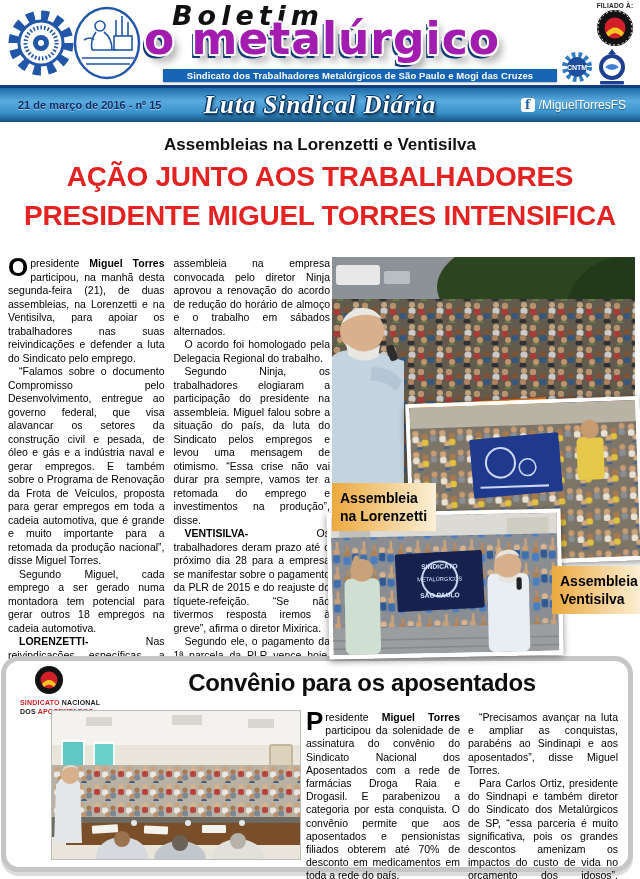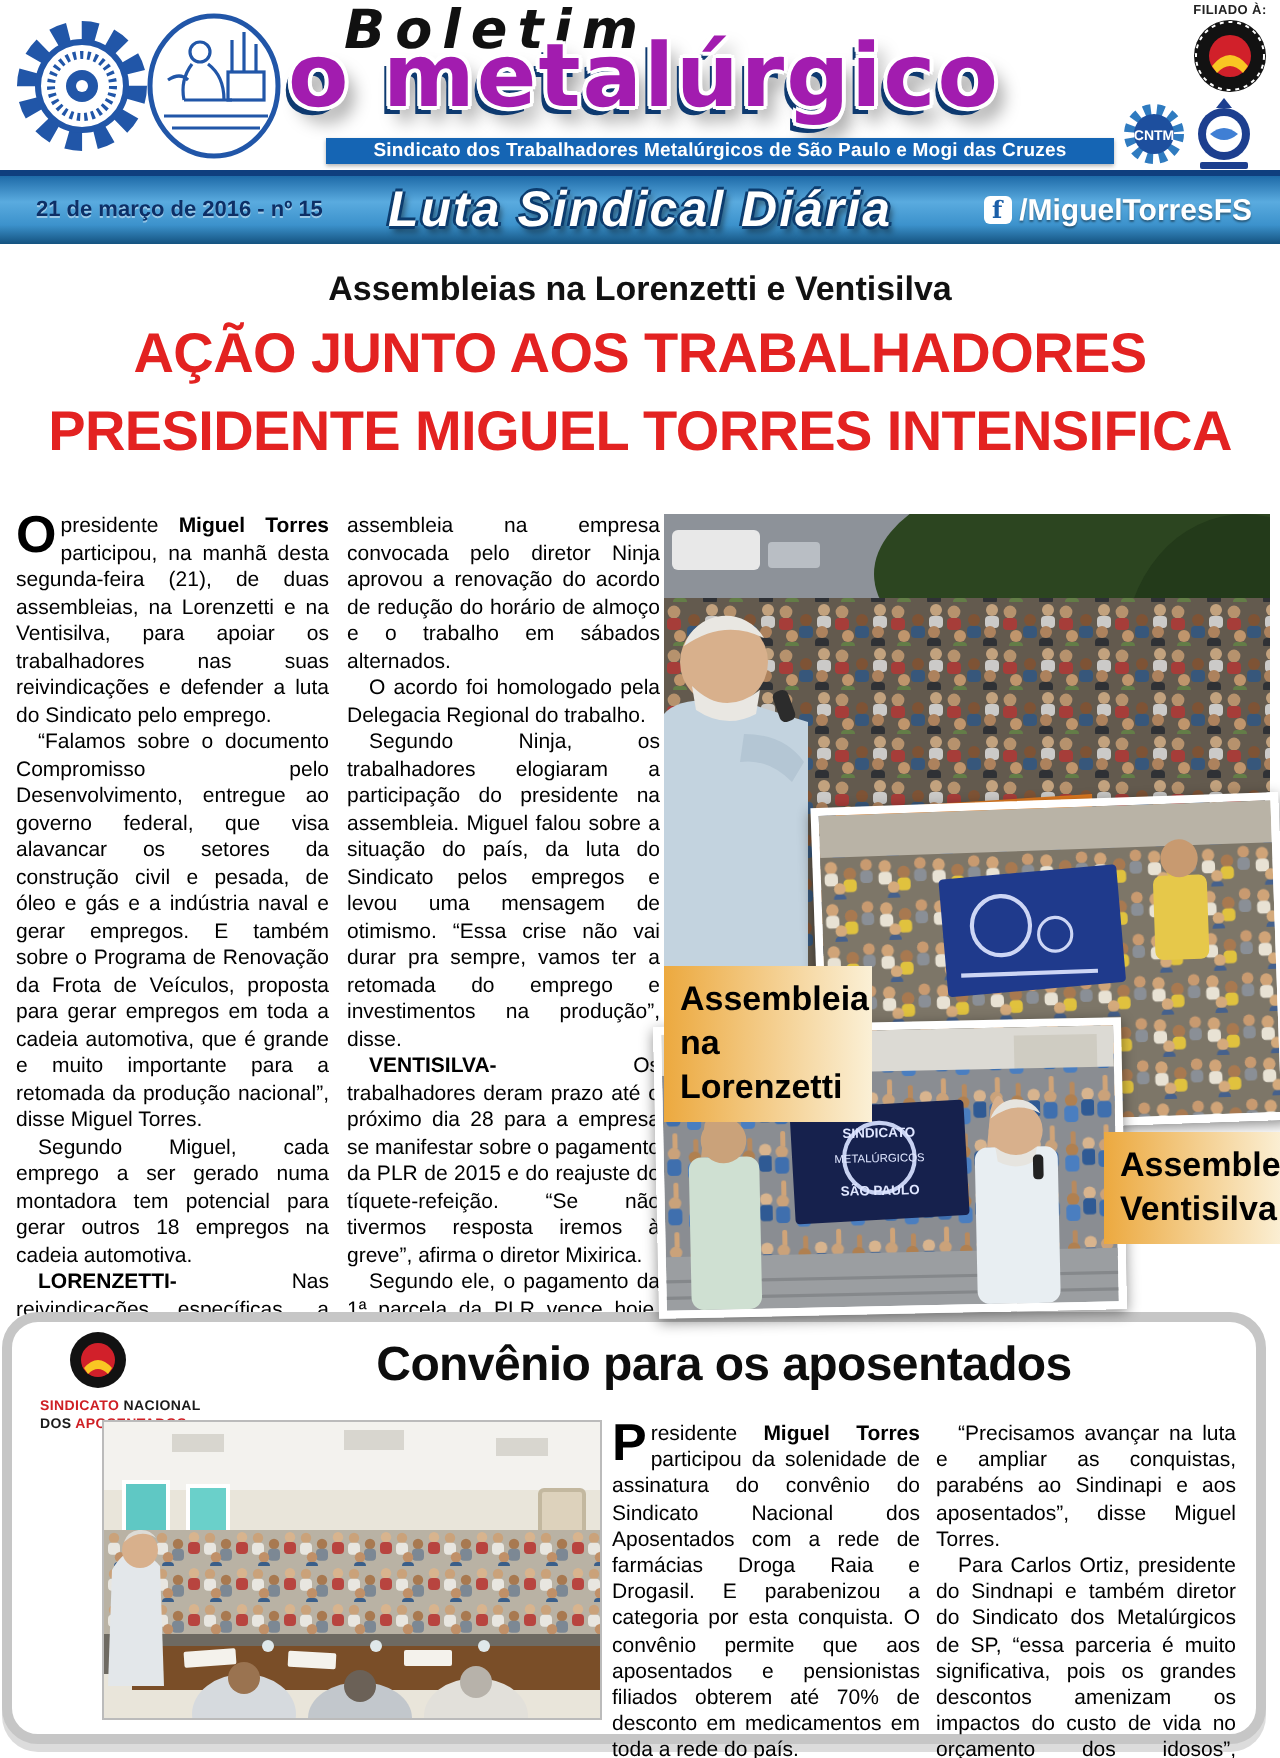--- a/index.html
+++ b/index.html
@@ -27,26 +27,26 @@
   .mini-logo-row{position:absolute;left:560px;top:48px;width:78px;display:flex;gap:2px;align-items:center;}
 
   
   .divider{position:absolute;left:0;top:85px;width:640px;height:3px;background:#0f3e7e;}
   .datebar{position:absolute;left:0;top:88px;width:640px;height:34px;
      background:linear-gradient(180deg,#1e6aa8 0%,#5aabdf 38%,#3c92cc 72%,#14527f 100%);
      display:flex;align-items:center;}
   .date{position:absolute;left:18px;top:0;height:34px;display:flex;align-items:center;
      font-size:11px;font-weight:bold;color:#0d2f66;text-shadow:0 1px 0 rgba(255,255,255,.45);}
   .slogan{position:absolute;left:0;top:0;width:640px;height:34px;display:flex;align-items:center;justify-content:center;
-     font-family:Liberation Sans, sans-serif;font-size:25px;font-weight:bold;font-style:italic;color:#fff;letter-spacing:1px;
+     font-family:Liberation Serif, serif;font-size:25px;font-weight:bold;font-style:italic;color:#fff;letter-spacing:1px;
      text-shadow:1.5px 0 #0c3c6e,-1.5px 0 #0c3c6e,0 1.5px #0c3c6e,0 -1.5px #0c3c6e,2px 3px 3px rgba(0,0,0,.5);}
   .fbwrap{position:absolute;right:14px;top:0;height:34px;display:flex;align-items:center;gap:4px;}
   .fbicon{width:14px;height:14px;border-radius:3px;background:#fff;color:#1b5fa8;
      font-weight:bold;font-size:12px;line-height:14px;text-align:center;font-family:"DejaVu Serif",serif;}
-  .fbtext{font-size:15px;font-weight:bold;color:#fff;text-shadow:0 1px 1px rgba(0,0,0,.4);}
+  .fbtext{font-size:12px;font-weight:normal;color:#fff;text-shadow:0 1px 1px rgba(0,0,0,.4);}
 
   
   .kicker{position:absolute;left:0;top:135px;width:640px;text-align:center;
      font-size:17px;font-weight:bold;color:#111;}
   .headline{position:absolute;left:0;top:158px;width:640px;text-align:center;
      font-size:28px;line-height:1.38;font-weight:800;color:#e32221;letter-spacing:-.3px;
      font-family:"Liberation Sans",sans-serif;}
 
   
   .article{position:absolute;left:8px;top:257px;width:322px;height:410px;
@@ -56,21 +56,21 @@
   .article p.ind{text-indent:11px;}
   .dc{float:left;font-size:26px;line-height:21px;font-weight:bold;padding-right:2px;}
 
   
   .photo1{position:absolute;left:332px;top:257px;width:303px;height:266px;z-index:1;}
   .photo2{position:absolute;left:408px;top:400px;width:226px;height:156px;z-index:2;
      border:4px solid #fff;box-shadow:0 2px 7px rgba(0,0,0,.45);transform:rotate(-2deg);}
   .photo3{position:absolute;left:328px;top:511px;width:226px;height:138px;z-index:3;
      border:4px solid #fff;box-shadow:0 2px 7px rgba(0,0,0,.45);transform:rotate(-1.2deg);}
   .photo-label{position:absolute;z-index:4;background:linear-gradient(90deg,#eca93f,#fbf0d6);
-     color:#000;font-weight:bold;font-size:17px;line-height:1.3;padding:6px 8px;}
+     color:#000;font-weight:bold;font-size:14px;line-height:1.3;padding:6px 8px;}
   .label-lor{left:332px;top:483px;width:88px;}
   .label-ven{left:552px;top:566px;width:74px;}
   .photo1 svg,.photo2 svg,.photo3 svg{display:block;width:100%;height:100%;}
 
   
   .apos-box{position:absolute;left:1px;top:656px;width:622px;height:206px;background:#fff;
      border:5px solid #c6c6c6;border-radius:18px;box-shadow:0 4px 0 #dcdcdc;}
   .apos-logo{position:absolute;left:14px;top:4px;width:92px;text-align:left;}
   .apos-logo-lines{font-size:7px;font-weight:800;line-height:1.25;letter-spacing:.2px;}
   .red{color:#cf1f24;} .blk{color:#1a1a1a;}

